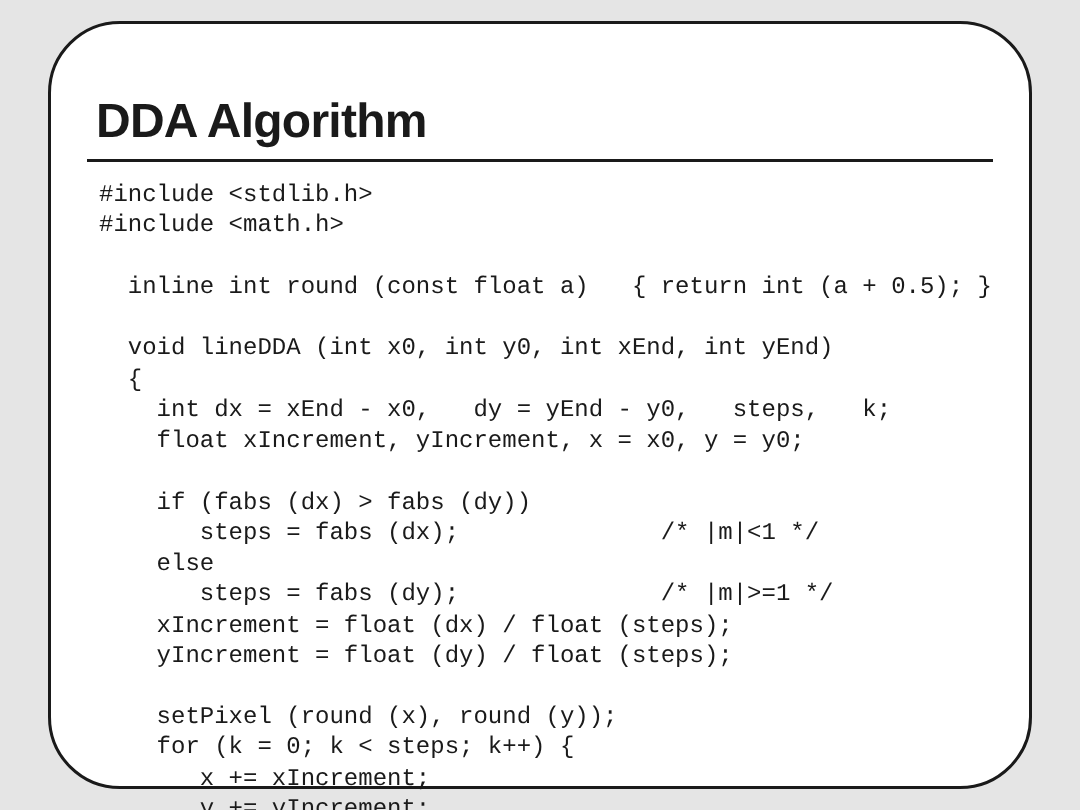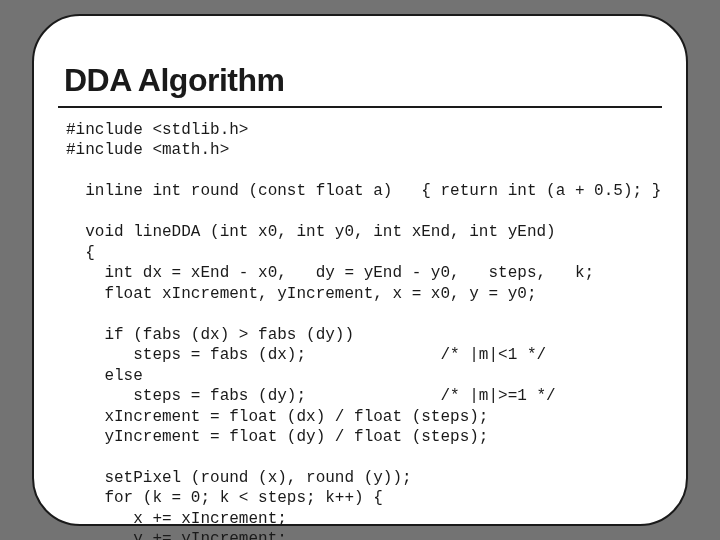--- a/index.html
+++ b/index.html
@@ -1,21 +1,21 @@
 <!DOCTYPE html>
 <html><head>
 <meta charset="utf-8">
 <style>
   * { box-sizing: border-box; margin: 0; padding: 0; }
   html, body { width: 720px; height: 540px; background: #ffffff; font-family: Arial, Helvetica, sans-serif; }
   .slide {
     position: relative;
     width: 720px;
     height: 540px;
-    background: #737373;
+    background: #e5e5e5;
   }
   .frame {
     position: absolute;
     left: 32px;
     top: 14px;
     width: 656px;
     height: 512px;
     border: 2px solid #1a1a1a;
     border-radius: 48px;
     background: #ffffff;

